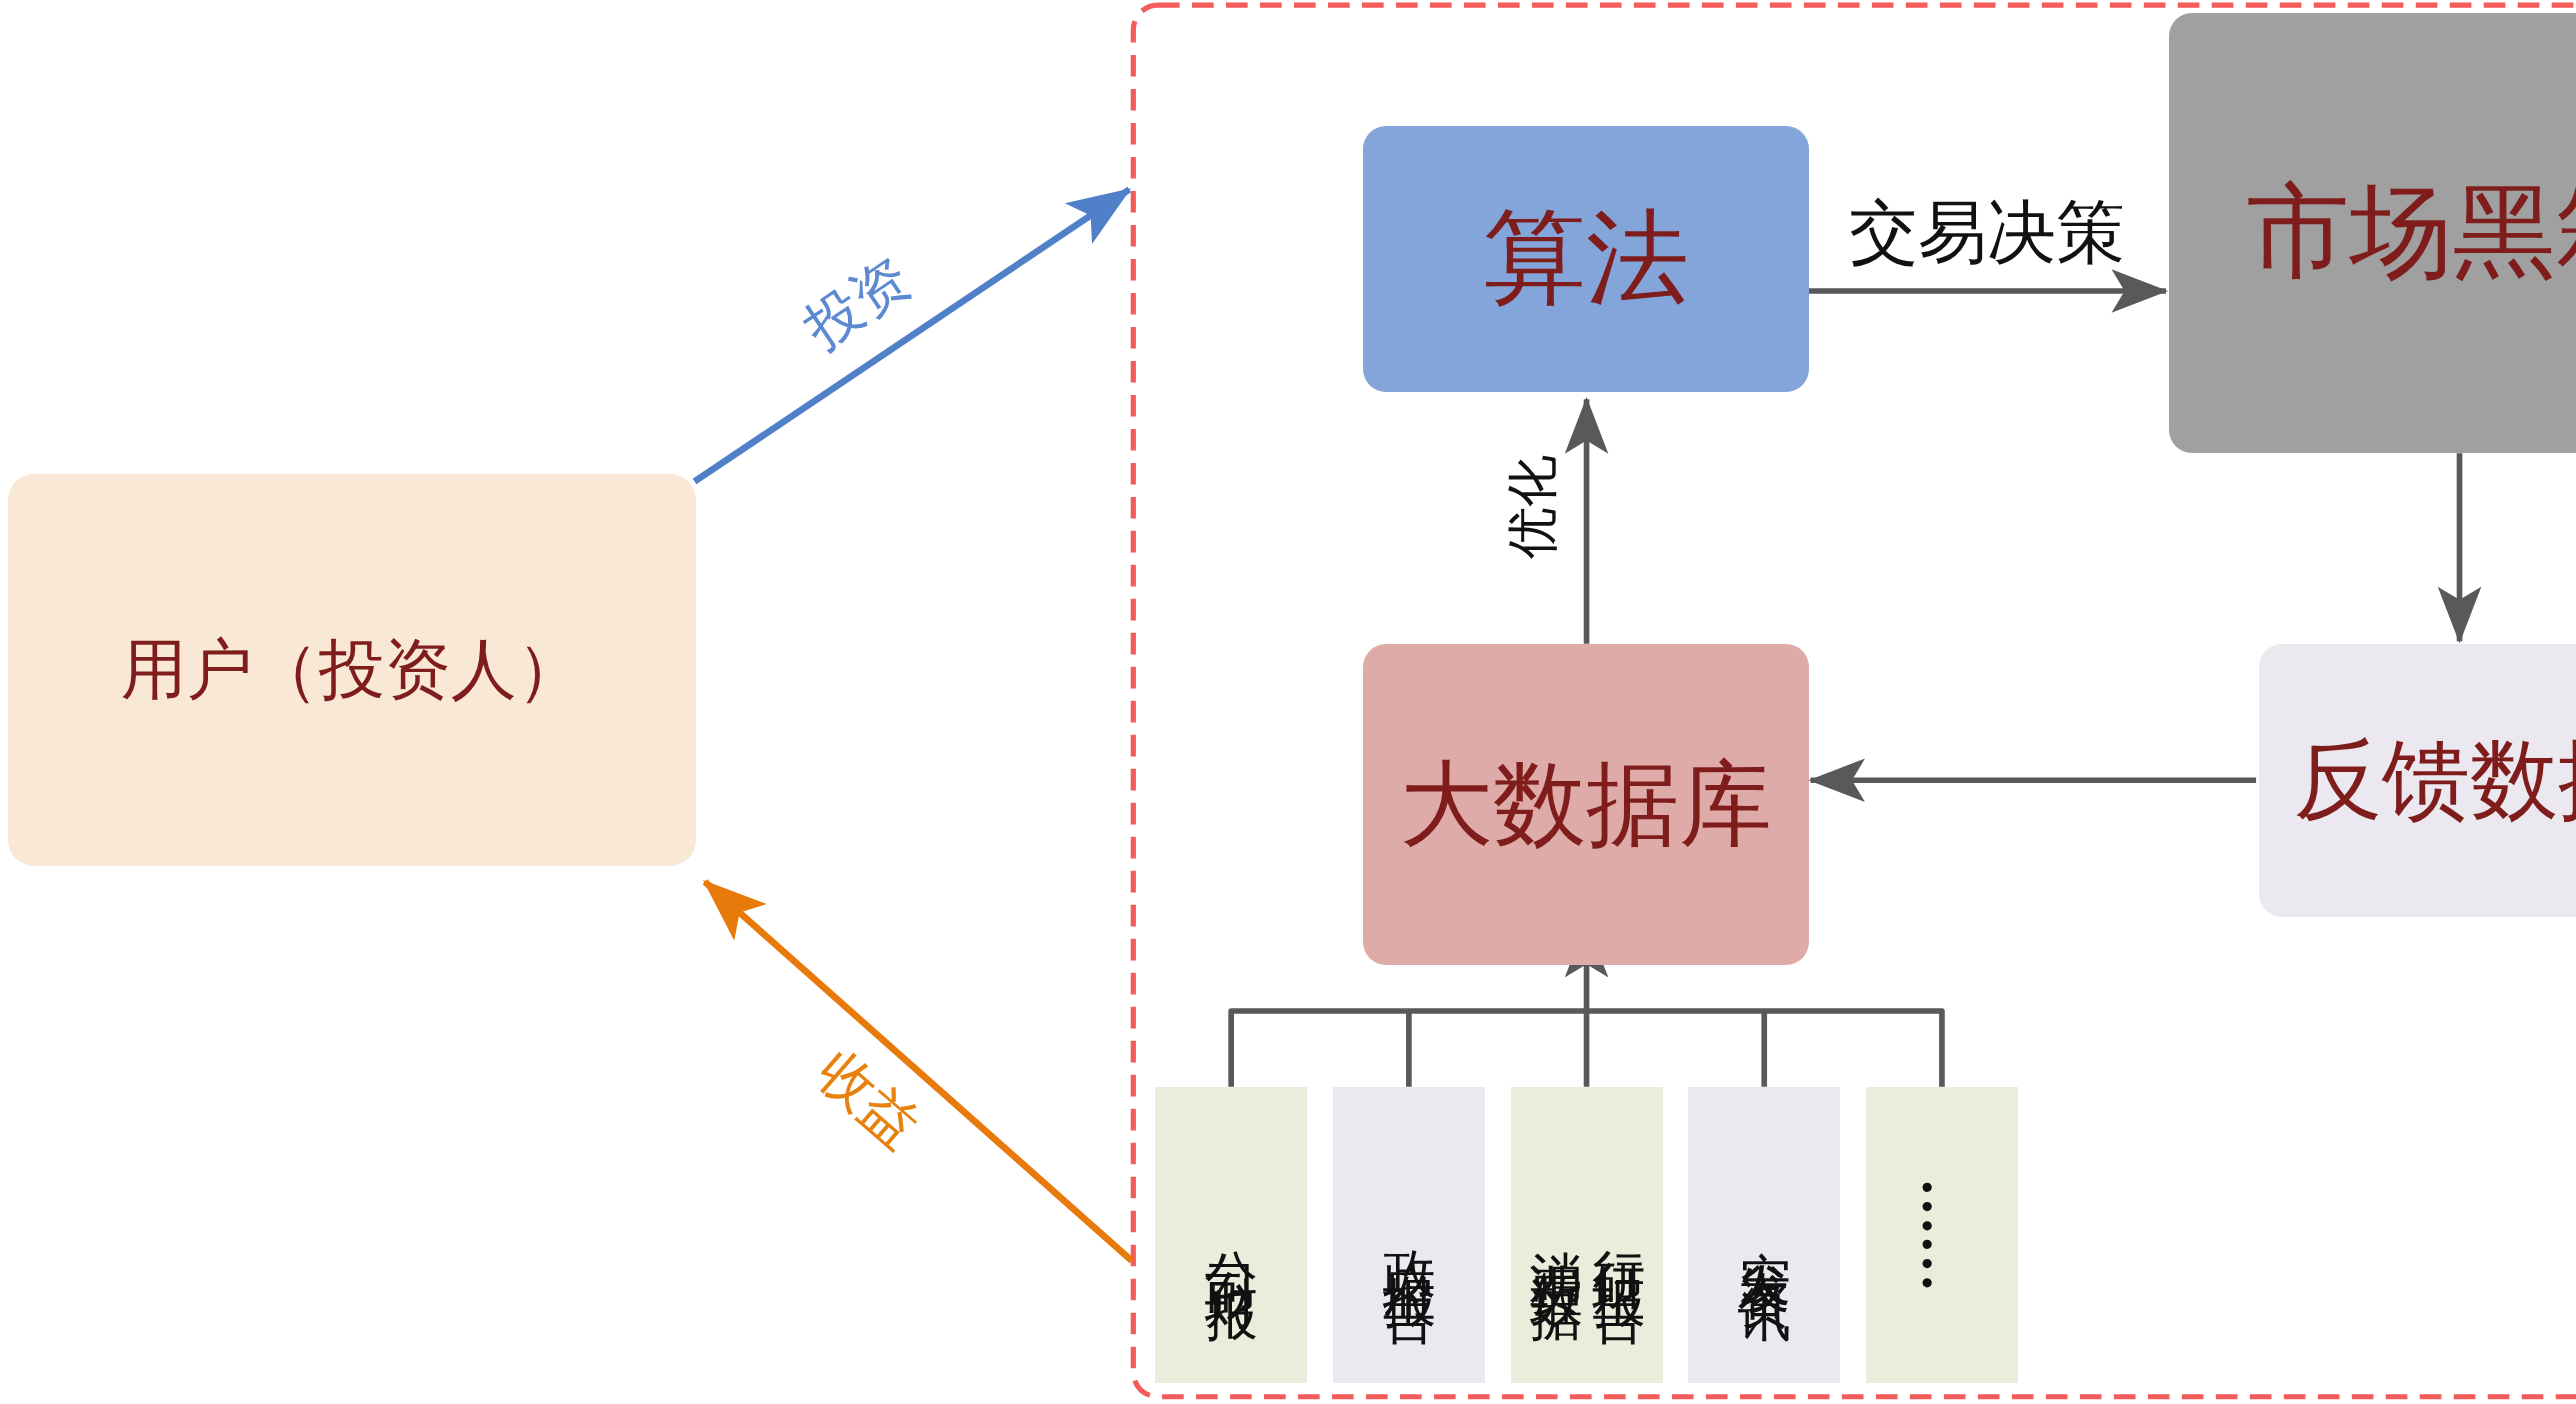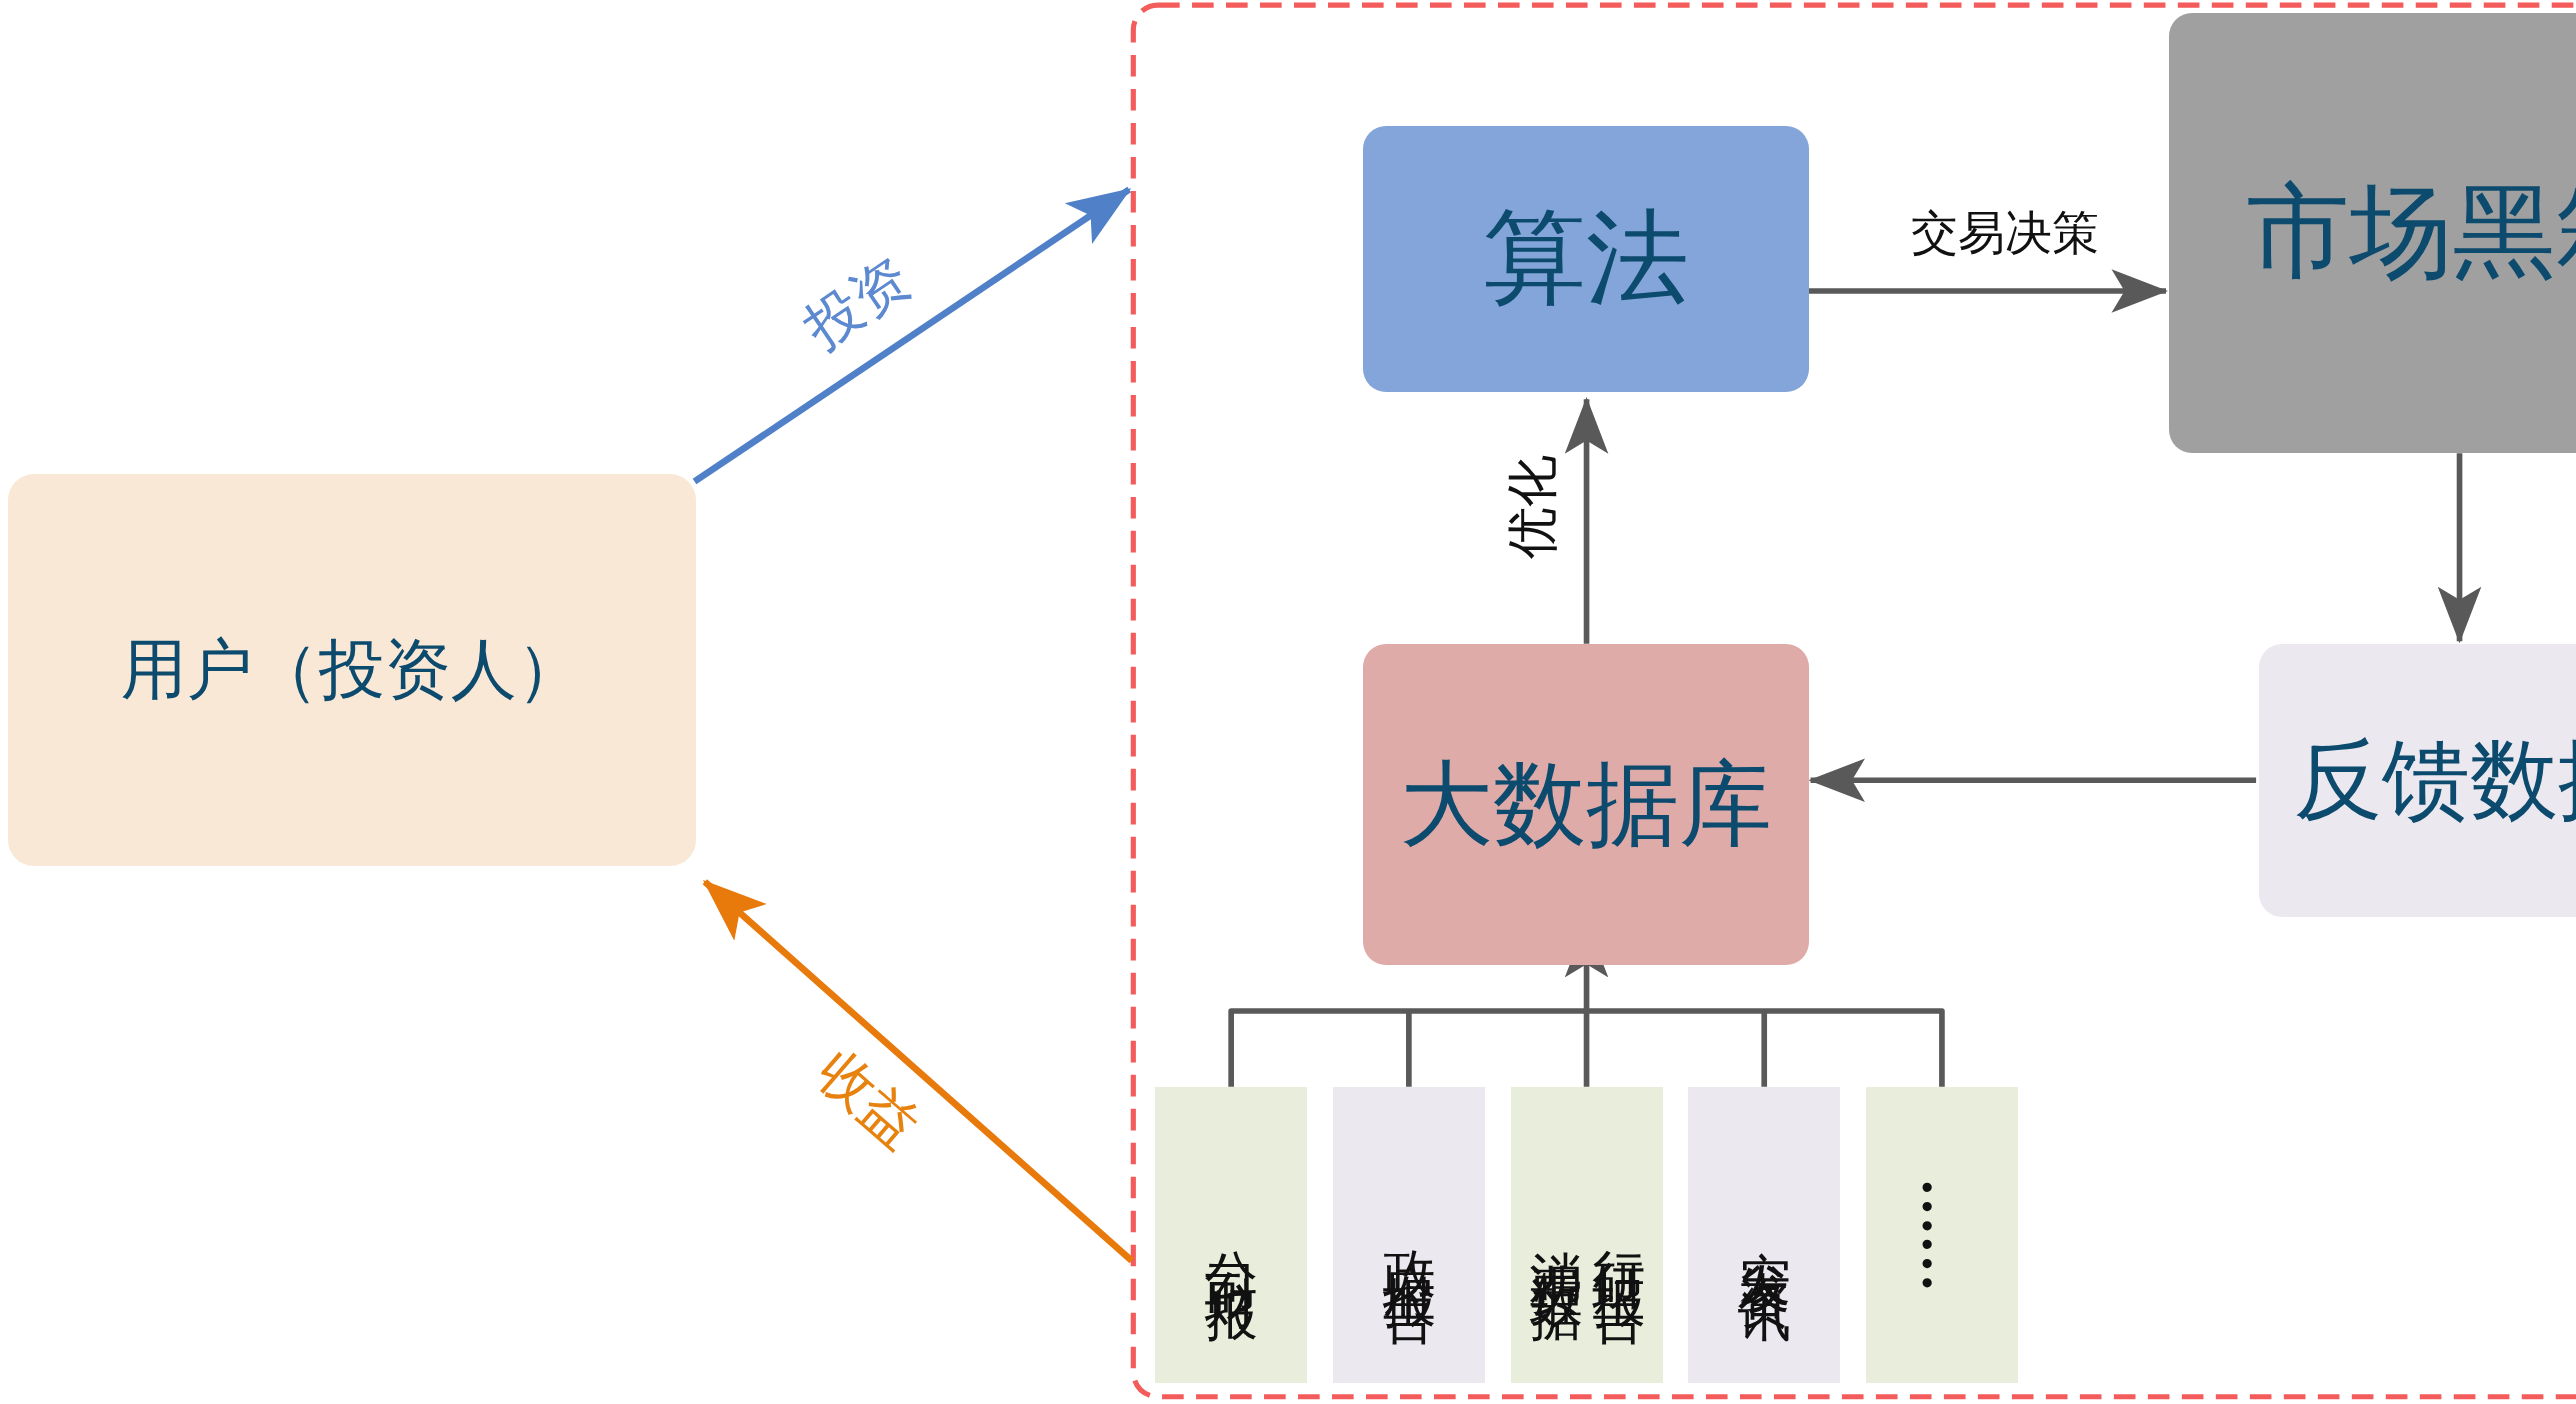--- a/index.html
+++ b/index.html
@@ -8,21 +8,21 @@
     width:2776px;height:1404px;
     background:#ffffff;
     font-family:"Liberation Serif","DejaVu Serif",serif;
     overflow:hidden;
   }
   #wires{position:absolute;left:0;top:0;width:2776px;height:1404px;}
   .node{
     position:absolute;
     display:flex;align-items:center;justify-content:center;
     border-radius:23px;
-    color:#0c4a6e;
+    color:#7f1d1d;
     text-align:center;
   }
   .node-user      {left:7.7px;  top:474px;  width:688px; height:392px; background:#FAE8D6; font-size:66px; border-radius:26px;}
   .node-algorithm {left:1363px;top:126px;  width:446px;  height:266px; background:#83A5D9; font-size:103px;}
   .node-market    {left:2169px;top:13px;   width:567px; height:440px; background:#A0A0A0; font-size:103px;}
   .node-bigdata   {left:1363px;top:644px; width:446px;  height:321px; background:#DFABA9; font-size:93px;}
   .node-feedback  {left:2259px;top:644px; width:422px;  height:273px; background:#EBE8EF; font-size:88px;}
   .src{
     position:absolute;top:1087px;width:152px;height:296px;
     display:flex;align-items:center;justify-content:center;gap:7.2px;
@@ -40,21 +40,21 @@
   .vdots{
     writing-mode:vertical-rl;text-orientation:mixed;
     font-size:57px;font-weight:bold;letter-spacing:0;
   }
   .edge-label{
     position:absolute;white-space:nowrap;color:#111;
     transform:translate(-50%,-50%);
   }
   .lbl-invest  {left:858px;top:304px; font-size:56px;color:#5C89CF;transform:translate(-50%,-50%) rotate(-34deg);}
   .lbl-returns {left:868px;top:1100px;font-size:56px;color:#E8820F;transform:translate(-50%,-50%) rotate(41deg);}
-  .lbl-trade   {left:1987px;top:233px; font-size:47px;margin-left:18px;}
+  .lbl-trade   {left:1987px;top:233px; font-size:69px;}
   .lbl-optimize{left:1533px;top:507px; font-size:52px;transform:translate(-50%,-50%) rotate(-90deg);}
 </style>
 </head>
 <body>
 
 <div id="canvas">
 
   <svg id="wires" viewBox="0 0 5389 2726">
     <defs>
       <marker id="mGray" viewBox="0 0 13 10" refX="12.5" refY="5" markerWidth="10" markerHeight="8" orient="auto-start-reverse">

